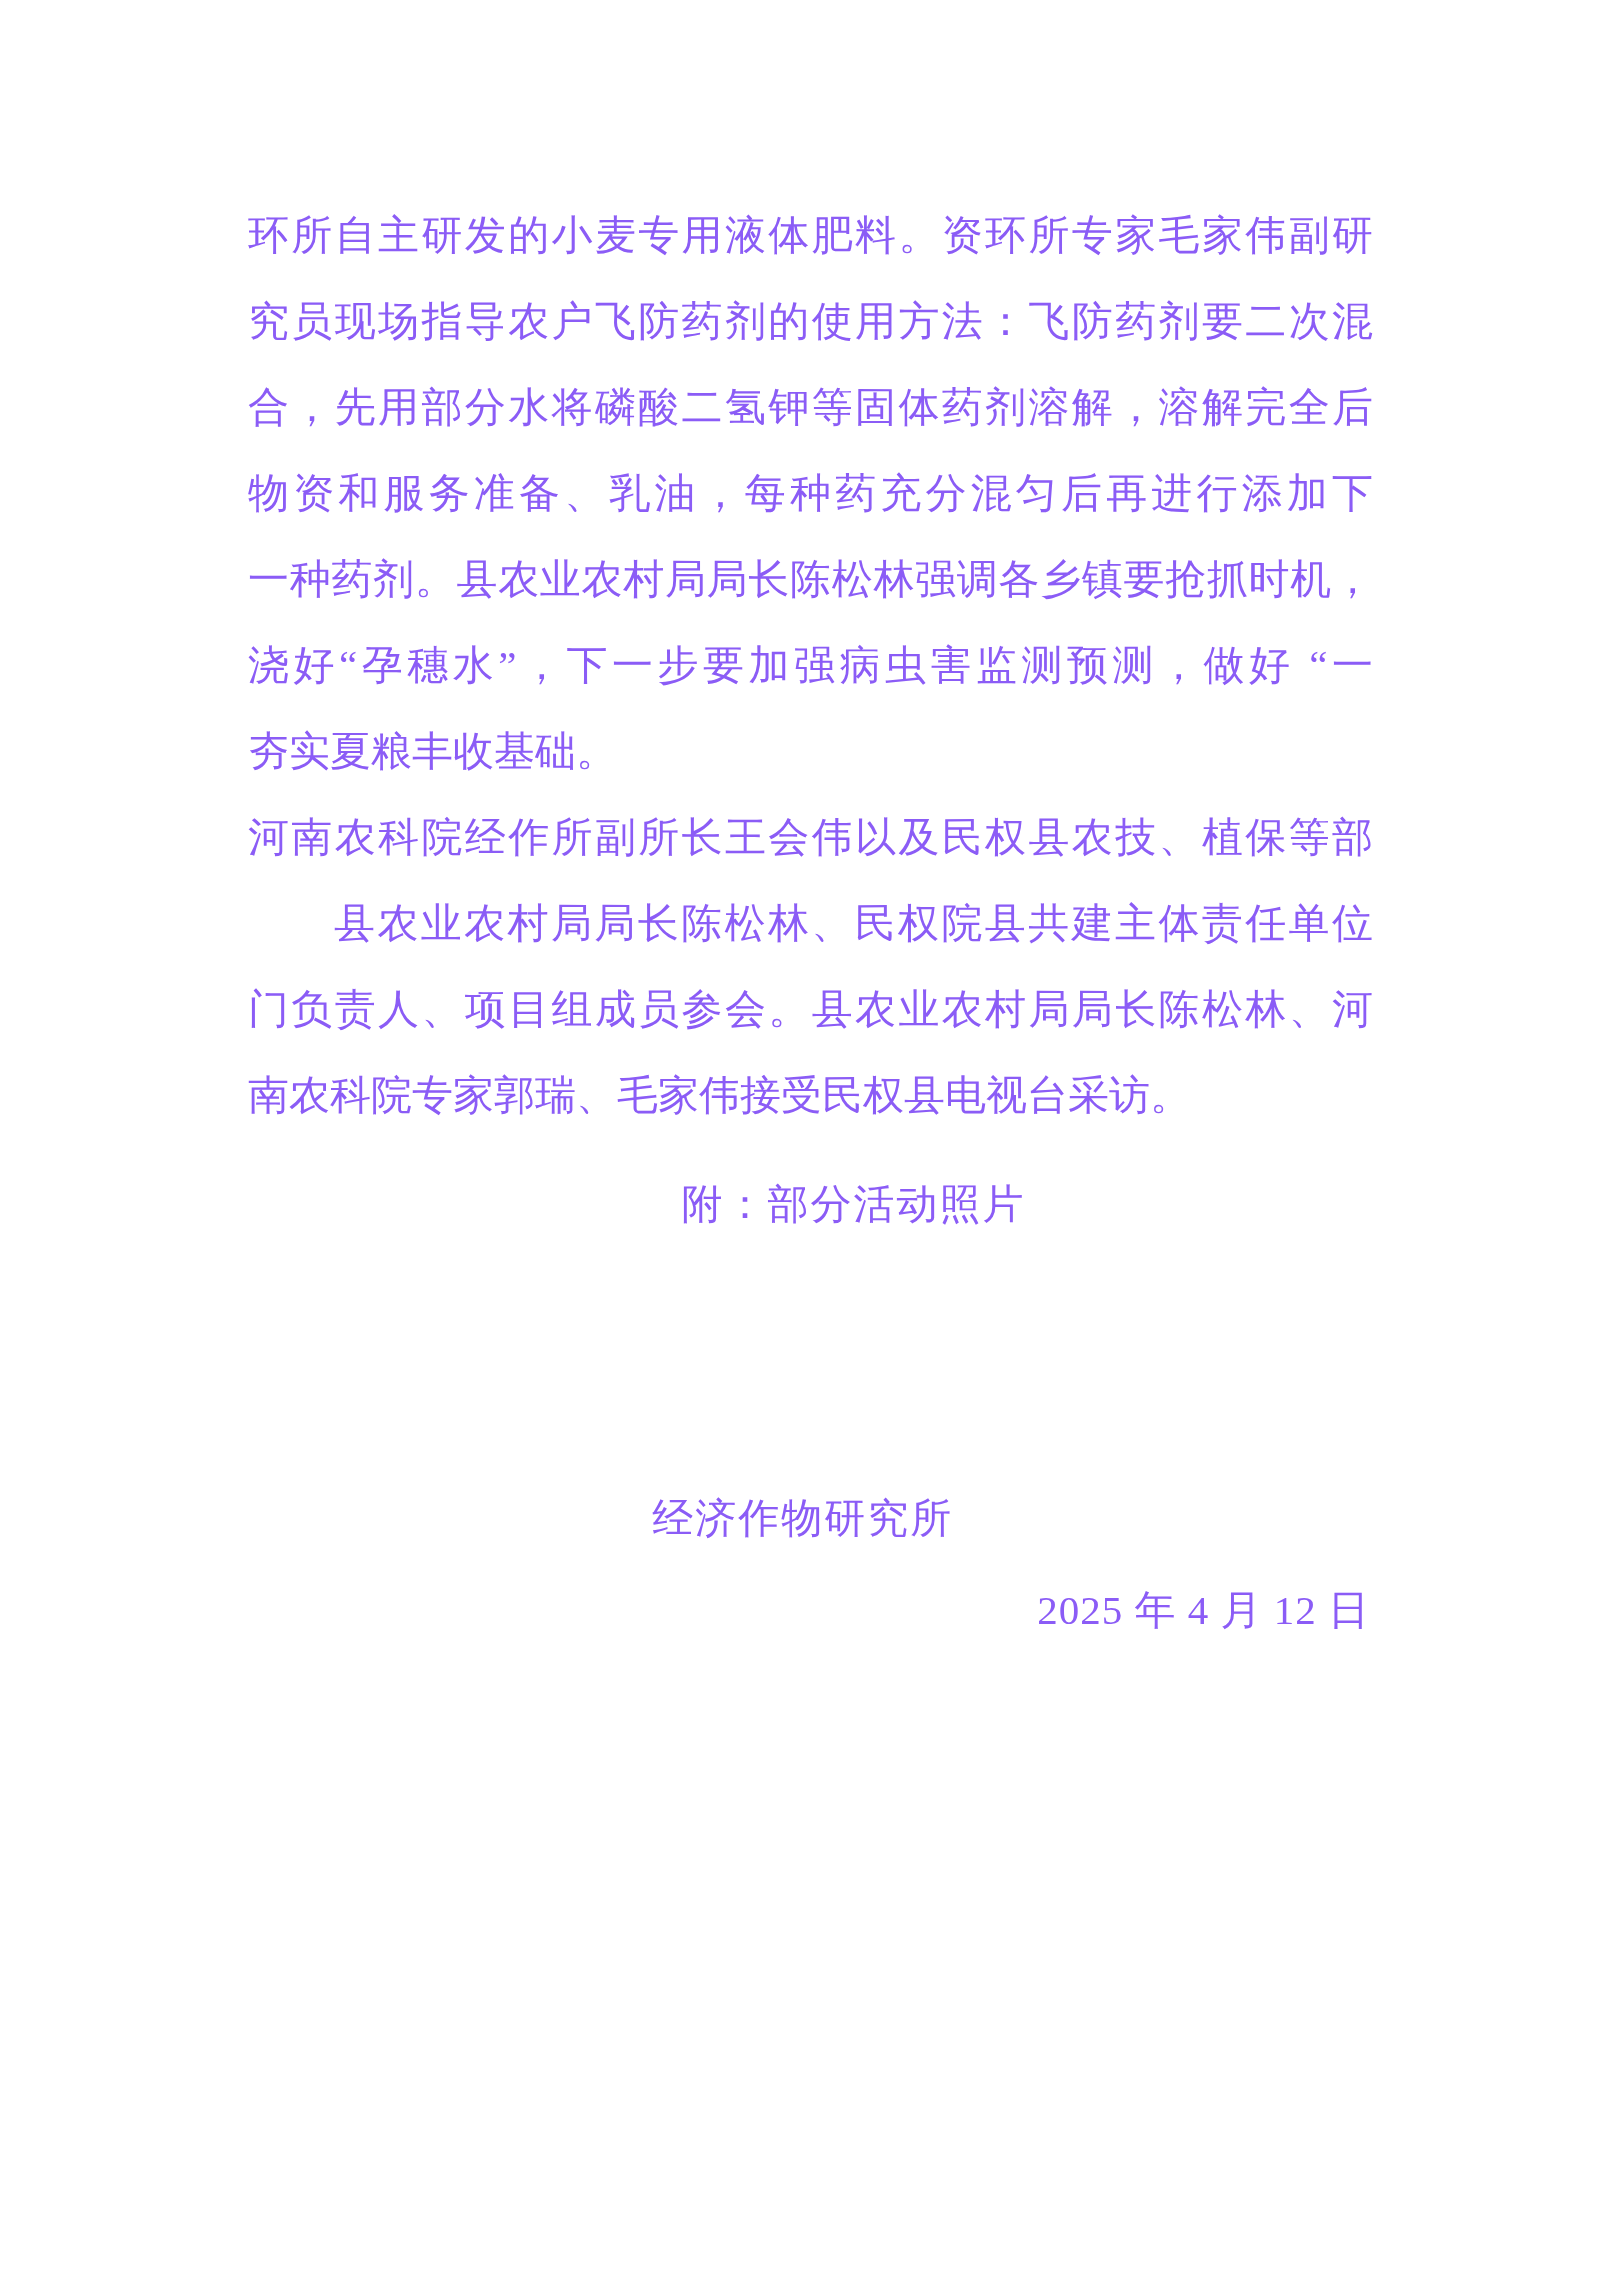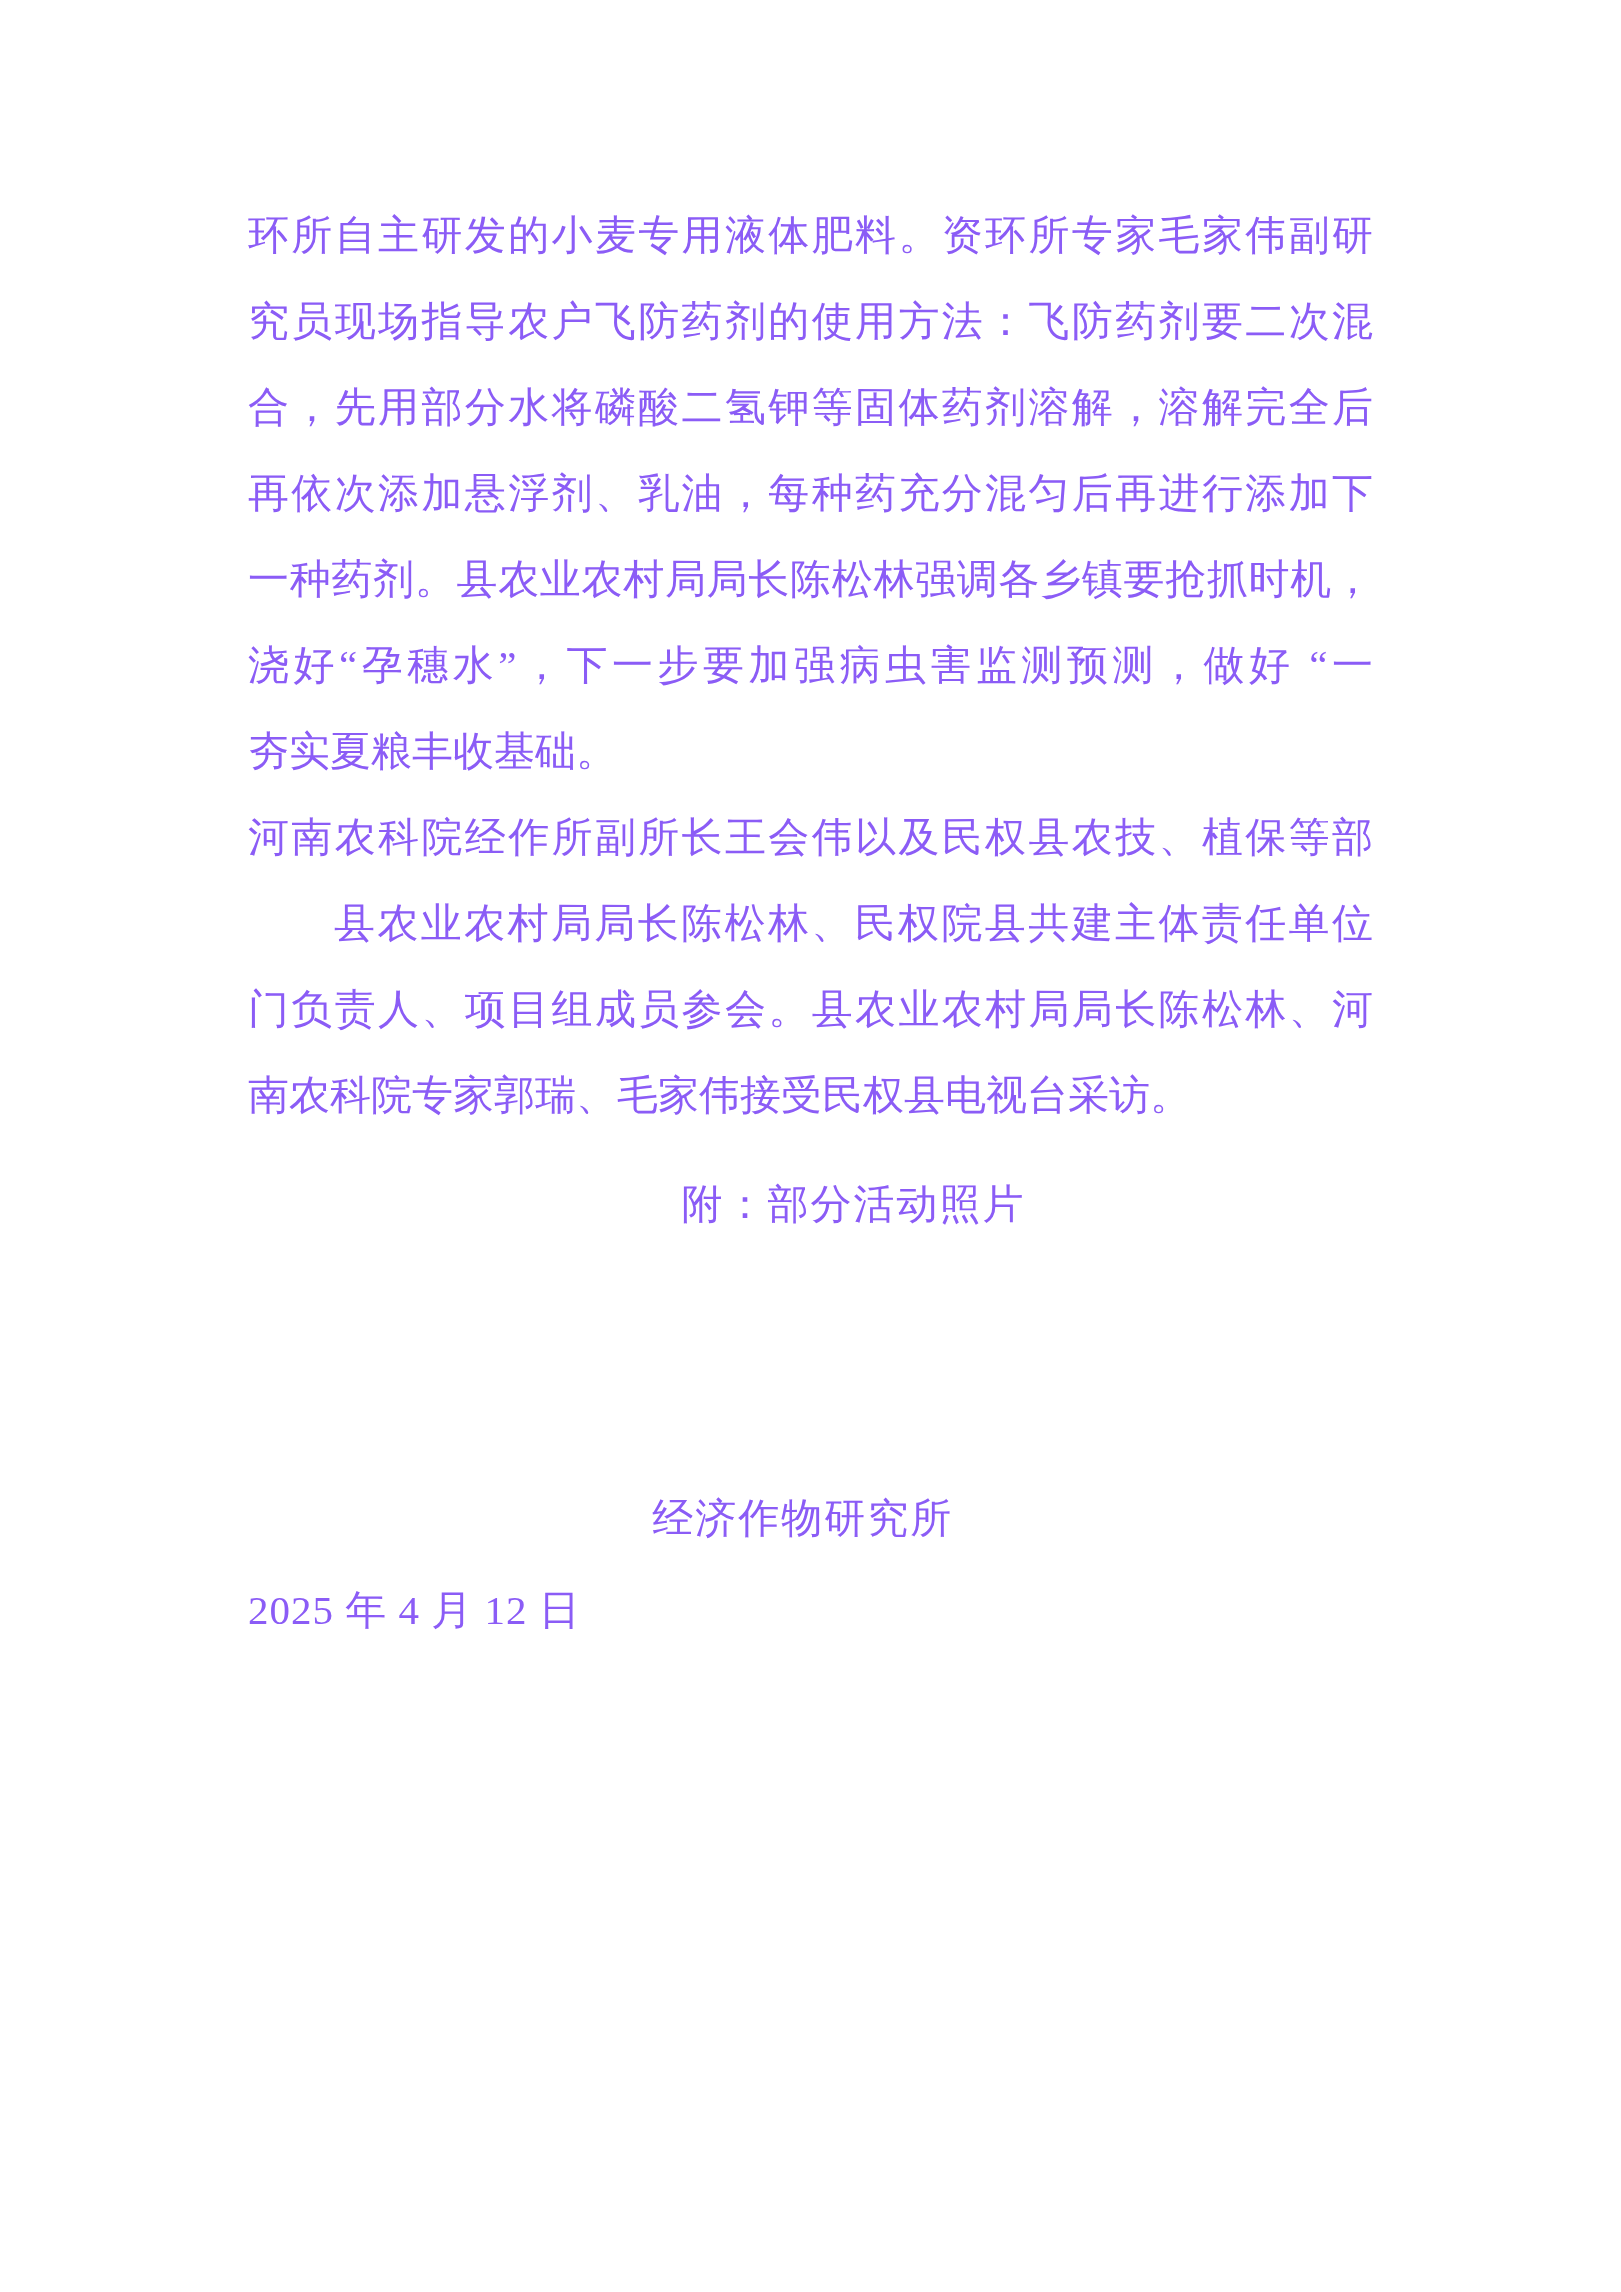--- a/index.html
+++ b/index.html
@@ -41,35 +41,35 @@
     letter-spacing: 2px;
   }
   .sig {
     margin-top: 228px;
     text-align: center;
     letter-spacing: 2px;
     padding-right: 15.7px;
   }
   .date {
     margin-top: 6.9px;
-    text-align: left;
+    text-align: right;
     letter-spacing: 1px;
     padding-right: 2.9px;
   }
 </style>
 </head>
 <body>
 
 <div class="doc-page">
 
   <div>
     <div class="line just">环所自主研发的小麦专用液体肥料。资环所专家毛家伟副研</div>
     <div class="line just">究员现场指导农户飞防药剂的使用方法：飞防药剂要二次混</div>
     <div class="line just">合，先用部分水将磷酸二氢钾等固体药剂溶解，溶解完全后</div>
-    <div class="line just">再依次添加悬浮剂、乳油，每种药充分混匀后再进行添加下</div>
+    <div class="line just">物资和服务准备、乳油，每种药充分混匀后再进行添加下</div>
     <div class="line just">一种药剂。县农业农村局局长陈松林强调各乡镇要抢抓时机，</div>
     <div class="line just">浇好“孕穗水”，下一步要加强病虫害监测预测，做好 “一</div>
     <div class="line">夯实夏粮丰收基础。</div>
   </div>
 
   <div>
     <div class="line just">河南农科院经作所副所长王会伟以及民权县农技、植保等部</div>
     <div class="line just indent">县农业农村局局长陈松林、民权院县共建主体责任单位</div>
     <div class="line just">门负责人、项目组成员参会。县农业农村局局长陈松林、河</div>
     <div class="line">南农科院专家郭瑞、毛家伟接受民权县电视台采访。</div>

